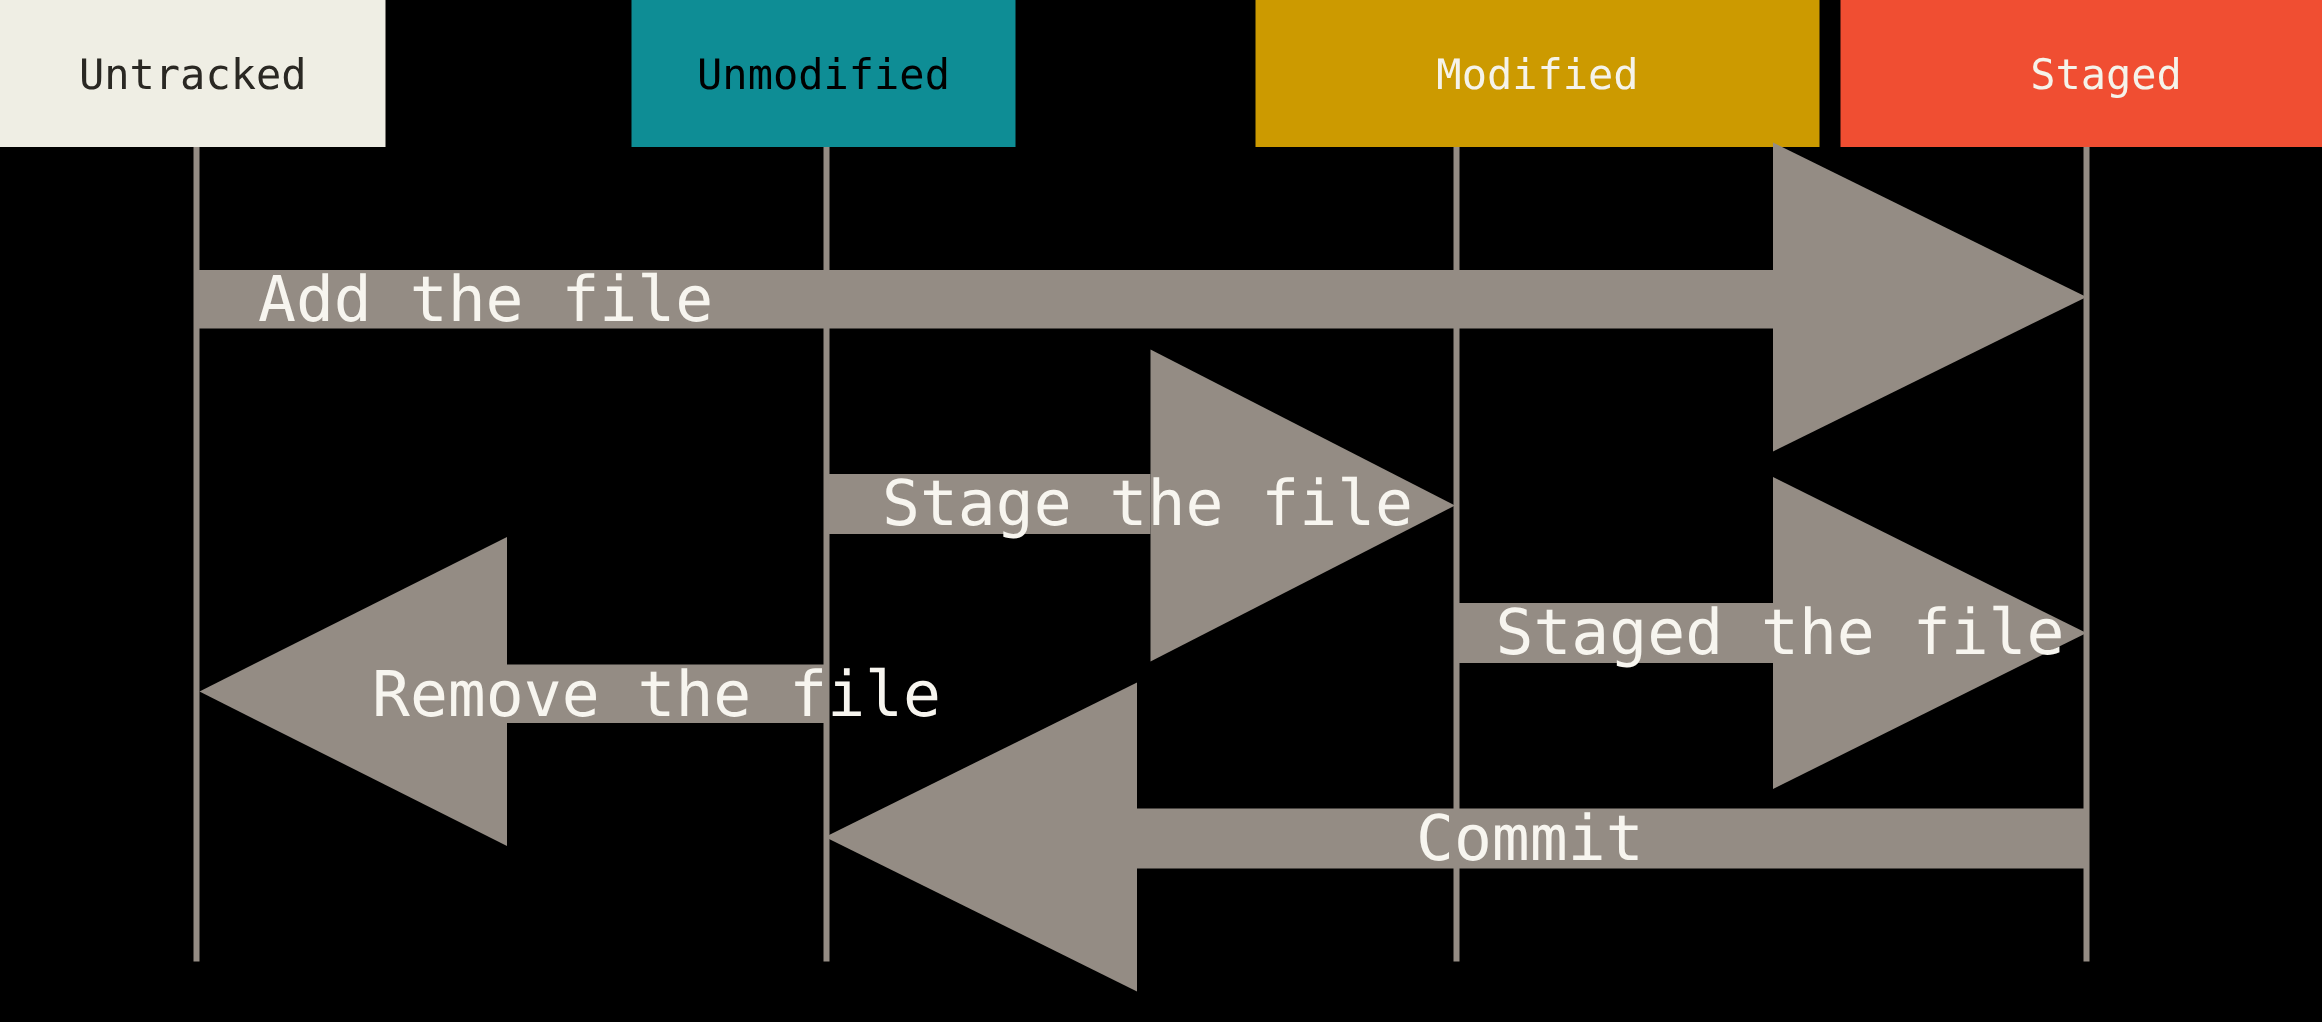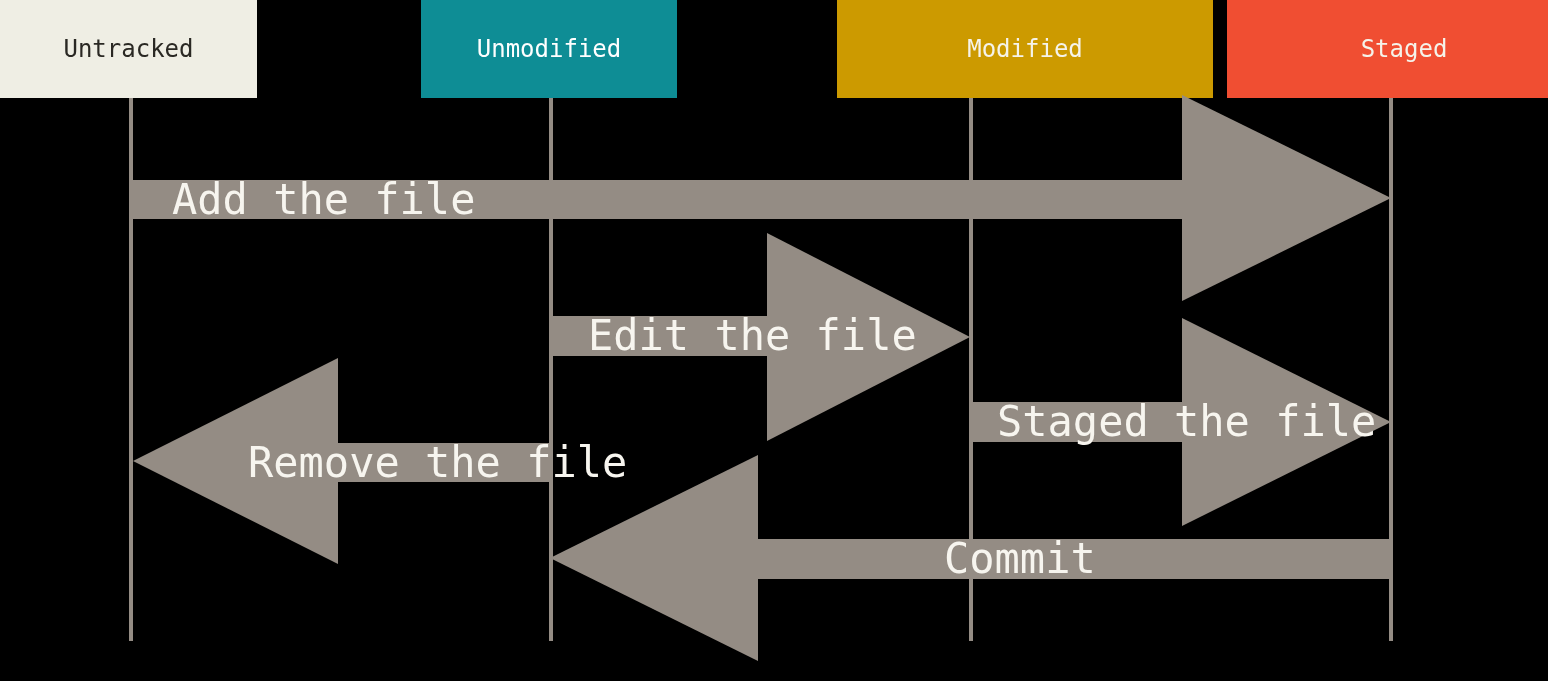--- a/index.html
+++ b/index.html
@@ -7,21 +7,21 @@
     position:relative;width:1548px;height:681px;background:#000;
     overflow:hidden;font-family:"DejaVu Sans Mono",monospace;
   }
   
   .lifeline{position:absolute;top:98px;width:4px;height:543px;background:#948C84;}
   
   .state-box{
     position:absolute;top:0;height:98px;
     display:flex;align-items:center;justify-content:center;
   }
-  .state-label{font-size:24px;letter-spacing:0;white-space:nowrap;}
+  .state-label{font-size:28px;letter-spacing:0;white-space:nowrap;}
   
   .shaft{position:absolute;background:#948C84;}
   .head{position:absolute;width:0;height:0;}
   .arrow-label{
     position:absolute;font-size:42px;color:#F7F5EF;white-space:nowrap;
   }
 </style>
 </head>
 <body>
 
@@ -29,39 +29,39 @@
 
   <div class="lifeline" style="left:129px"></div>
   <div class="lifeline" style="left:549px"></div>
   <div class="lifeline" style="left:969px"></div>
   <div class="lifeline" style="left:1389px"></div>
 
   <div class="state-box" style="left: 0px; width: 257px; background-color: rgb(239, 238, 228);">
     <span class="state-label" style="color: rgb(42, 40, 35);">Untracked</span>
   </div>
   <div class="state-box" style="left: 421px; width: 256px; background-color: rgb(14, 141, 149);">
-    <span class="state-label" style="color: #ffffff; text-align: right;">Unmodified</span>
+    <span class="state-label" style="color: #000000; text-align: right;">Unmodified</span>
   </div>
   <div class="state-box" style="left: 837px; width: 376px; background-color: rgb(204, 154, 0);">
     <span class="state-label" style="color: rgb(245, 243, 234);">Modified</span>
   </div>
   <div class="state-box" style="left: 1227px; width: 354px; background-color: rgb(240, 78, 50);">
     <span class="state-label" style="color: rgb(245, 243, 234);">Staged</span>
   </div>
 
   <div>
     <div class="shaft" style="left:131px;top:180px;width:1051px;height:39px"></div>
     <div class="head" style="left:1182px;top:95px;border-left:209px solid #948C84;border-top:103.5px solid transparent;border-bottom:103.5px solid transparent"></div>
     <div class="arrow-label" style="left:172px;top:180px;line-height:39px">Add the file</div>
   </div>
 
   <div>
     <div class="shaft" style="left:551px;top:316px;width:216px;height:40px"></div>
     <div class="head" style="left:767px;top:233px;border-left:203px solid #948C84;border-top:104px solid transparent;border-bottom:104px solid transparent"></div>
-    <div class="arrow-label" style="left:588px;top:316px;line-height:40px">Edit the file</div>
+    <div class="arrow-label" style="left:588px;top:316px;line-height:40px">Stage the file</div>
   </div>
 
   <div>
     <div class="shaft" style="left:972px;top:402px;width:210px;height:40px"></div>
     <div class="head" style="left:1182px;top:318px;border-left:209px solid #948C84;border-top:104.5px solid transparent;border-bottom:104.5px solid transparent"></div>
     <div class="arrow-label" style="left:997px;top:402px;line-height:40px">Staged the file</div>
   </div>
 
   <div>
     <div class="head" style="left:133px;top:358px;border-right:205px solid #948C84;border-top:103.5px solid transparent;border-bottom:103.5px solid transparent"></div>

